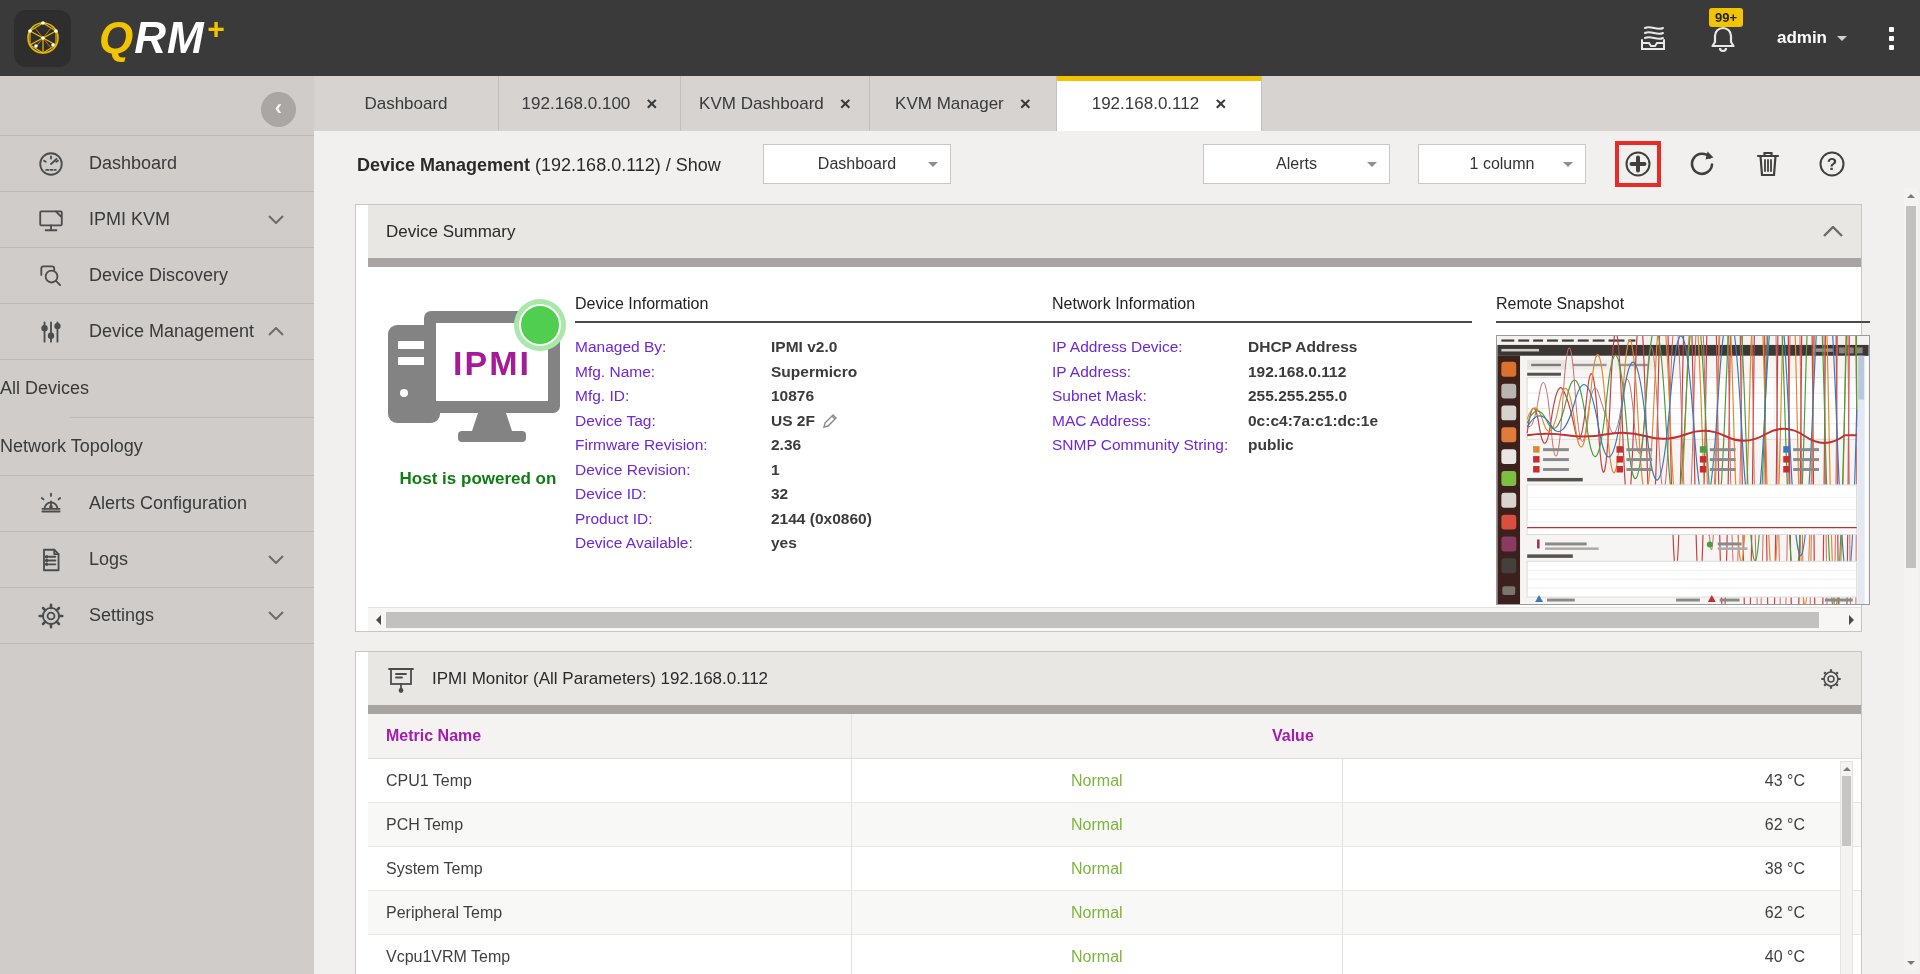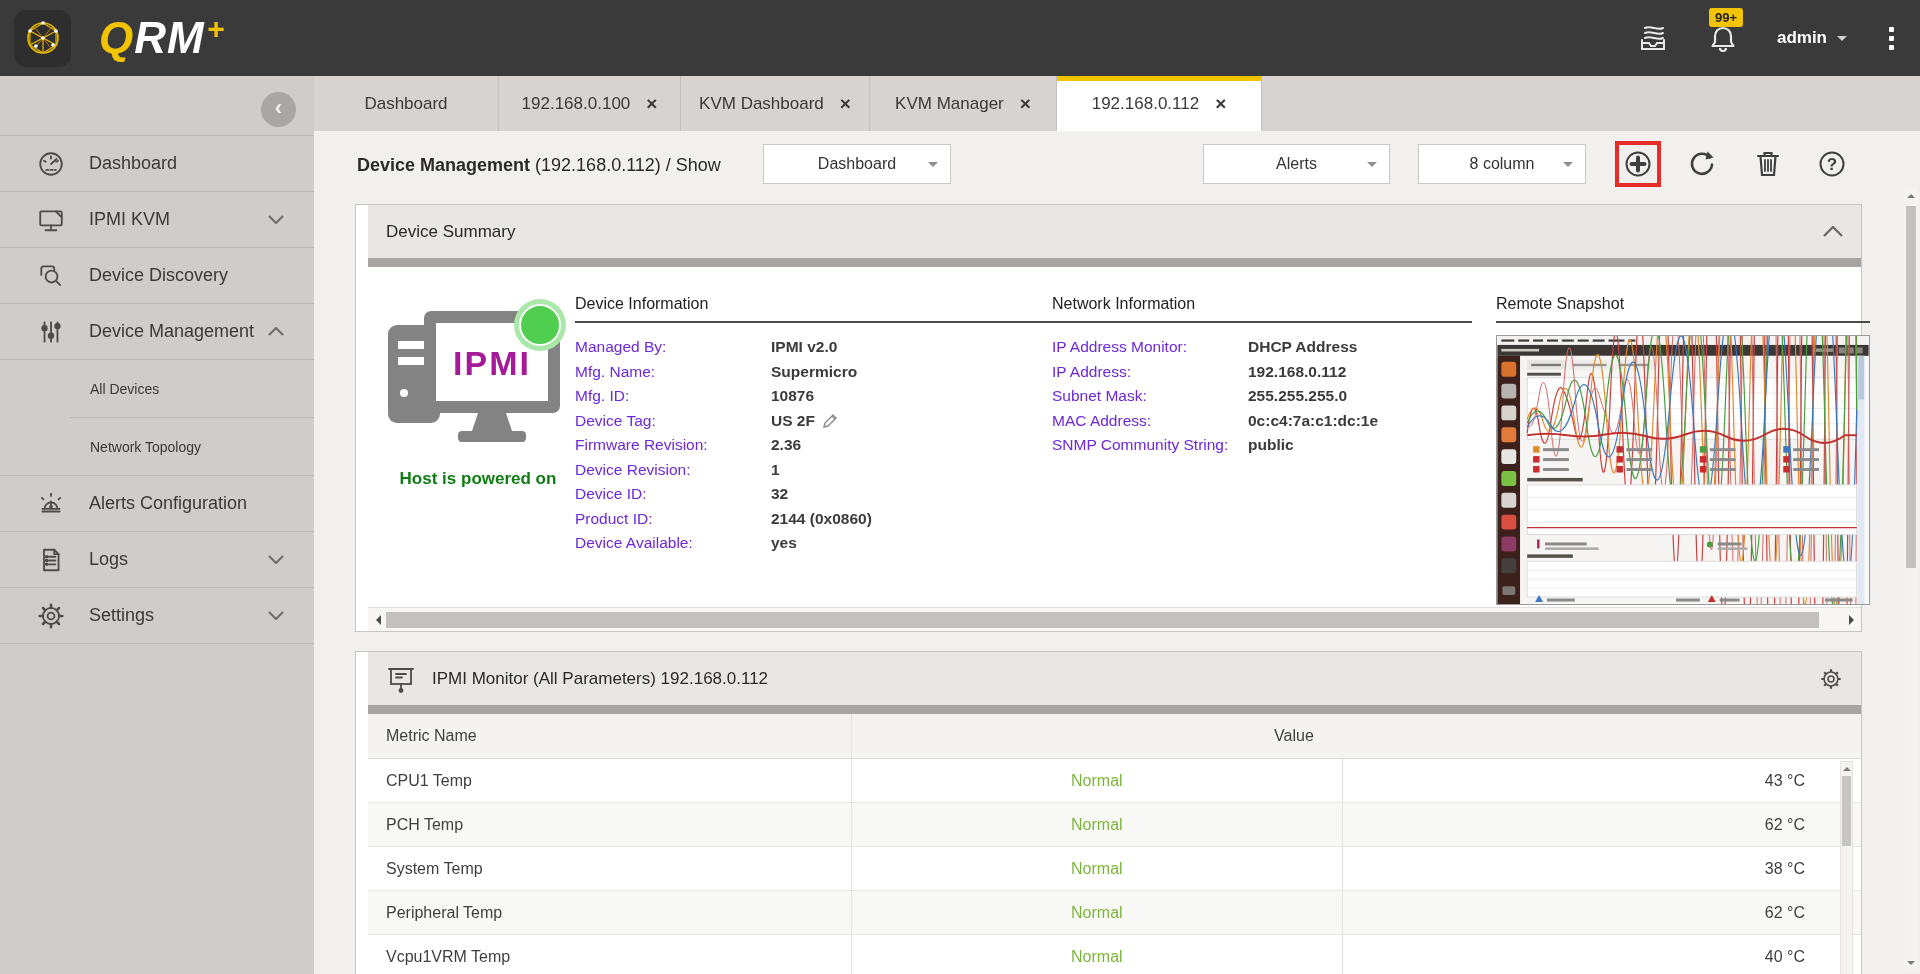--- a/index.html
+++ b/index.html
@@ -20,21 +20,21 @@
   .dots { display:flex; flex-direction:column; gap:4px; cursor:pointer; padding:4px; }
   .dots span { width:5px; height:5px; background:#fff; border-radius:1px; }
 
   
   .sidebar { position:fixed; top:76px; left:0; width:314px; height:898px; background:#cfccca; z-index:40; }
   .collapse-btn { position:absolute; top:16px; right:18px; width:35px; height:35px; border-radius:50%; background:#a9a6a4; color:#f4f4f4; display:flex; align-items:center; justify-content:center; font-size:22px; font-weight:bold; cursor:pointer; line-height:1; padding-bottom:3px; }
   .nav { margin-top:59px; border-top:1px solid #bbb8b6; }
   .nav-item { position:relative; height:56px; display:flex; align-items:center; padding-left:37px; gap:24px; font-size:18px; color:#3a3a3a; border-bottom:1px solid #bbb8b6; cursor:pointer; }
   .nav-item svg.micon { flex:0 0 28px; }
   .nav-chevron { position:absolute; right:30px; }
-  .sub-item { position:relative; height:57px; display:flex; align-items:center; padding-left:90px; font-size:14px; color:#3a3a3a; cursor:pointer; }
+  .sub-item { position:relative; height:57px; display:flex; align-items:center; font-size:18px; color:#3a3a3a; cursor:pointer; }
   .sub-divider { border-bottom:1px solid #bbb8b6; margin-left:70px; }
   .full-divider { border-bottom:1px solid #bbb8b6; }
 
   
   .main { position:absolute; top:76px; left:314px; width:1606px; height:898px; }
 
   .tabbar { height:55px; background:#d6d3d1; display:flex; }
   .tab { height:55px; display:flex; align-items:center; justify-content:center; gap:16px; font-size:17px; color:#3a3a3a; border-right:1px solid #c2bfbd; cursor:pointer; }
   .tab.active { background:#ffffff; box-shadow:inset 0 5px 0 #f2c400; }
   .tab-close { font-size:19px; font-weight:bold; color:#3a3a3a; cursor:pointer; line-height:1; }
@@ -77,21 +77,21 @@
   .hscroll { height:24px; background:#f7f6f5; border-top:1px solid #e2e1e0; display:flex; align-items:center; }
   .hs-arrow { width:18px; display:flex; align-items:center; justify-content:center; cursor:pointer; }
   .hs-thumb { height:16px; background:#c3c1c0; flex:1; margin-right:24px; cursor:pointer; }
   .tri-l { width:0; height:0; border:5px solid transparent; border-right-color:#4a4a4a; margin-left:-3px; }
   .tri-r { width:0; height:0; border:5px solid transparent; border-left-color:#4a4a4a; margin-right:-3px; }
 
   
   .monitor-panel { margin-top:19px; }
   .mon-title { margin-left:16px; }
   .gear-right { margin-left:auto; display:flex; cursor:pointer; }
-  .tbl-header { display:flex; height:45px; background:#f4f3f2; border-bottom:1px solid #dddcdb; font-size:16px; font-weight:normal; color:#404040; }
+  .tbl-header { display:flex; height:45px; background:#f4f3f2; border-bottom:1px solid #dddcdb; font-size:16px; font-weight:bold; color:#a21caf; }
   .tbl-header .c1, .tbl-row .c1 { width:32.4%; display:flex; align-items:center; padding-left:18px; border-right:1px solid #e3e2e1; }
   .tbl-header .c2, .tbl-row .c2 { width:32.9%; display:flex; align-items:center; justify-content:center; border-right:1px solid #e3e2e1; }
   .tbl-header .c3, .tbl-row .c3 { width:34.7%; display:flex; align-items:center; justify-content:flex-end; padding-right:56px; }
   .tbl-body { position:relative; }
   .tbl-row { display:flex; height:44px; font-size:16px; color:#3f3f3f; border-bottom:1px solid #e8e7e6; background:#fff; }
   .tbl-row.alt { background:#f8f8f7; }
   .status-normal { color:#7cb53a; }
   .vscroll { position:absolute; right:8px; top:2px; width:13px; height:215px; background:#f4f3f2; border:1px solid #e4e3e2; }
   .vs-up { height:12px; display:flex; align-items:center; justify-content:center; cursor:pointer; }
   .vs-thumb { margin:2px 1px; height:70px; background:#c6c5c4; cursor:pointer; }
@@ -281,21 +281,21 @@
     </div>
     <div class="select sel-view">
       <span>Dashboard</span>
       <span class="caret"></span>
     </div>
     <div class="select sel-tools">
       <span>Alerts</span>
       <span class="caret"></span>
     </div>
     <div class="select sel-cols">
-      <span>8 column</span>
+      <span>1 column</span>
       <span class="caret"></span>
     </div>
 
     <div class="redbox">
       <svg class="tb-icon" viewBox="0 0 32 32" fill="none" stroke="#3f3f3f" stroke-width="2.4" stroke-linecap="round">
         <circle cx="16" cy="16" r="11.5" stroke-width="2"></circle>
         <path d="M16 9.5 V22.5 M9.5 16 H22.5" stroke-width="4"></path>
       </svg>
     </div>
     <svg class="tb-icon i-refresh" viewBox="0 0 32 32" fill="none" stroke="#3f3f3f" stroke-width="2.6" stroke-linecap="round">
@@ -387,21 +387,21 @@
             </div>
           <div class="kv">
               <span class="k">Device Available:</span>
               <span class="v">yes</span>
             </div>
         </div>
 
         <div class="col col-netinfo">
           <div class="col-title">Network Information</div>
           <div class="kv">
-              <span class="k">IP Address Monitor:</span>
+              <span class="k">IP Address Device:</span>
               <span class="v">DHCP Address</span>
             </div>
           <div class="kv">
               <span class="k">IP Address:</span>
               <span class="v">192.168.0.112</span>
             </div>
           <div class="kv">
               <span class="k">Subnet Mask:</span>
               <span class="v">255.255.255.0</span>
             </div>

